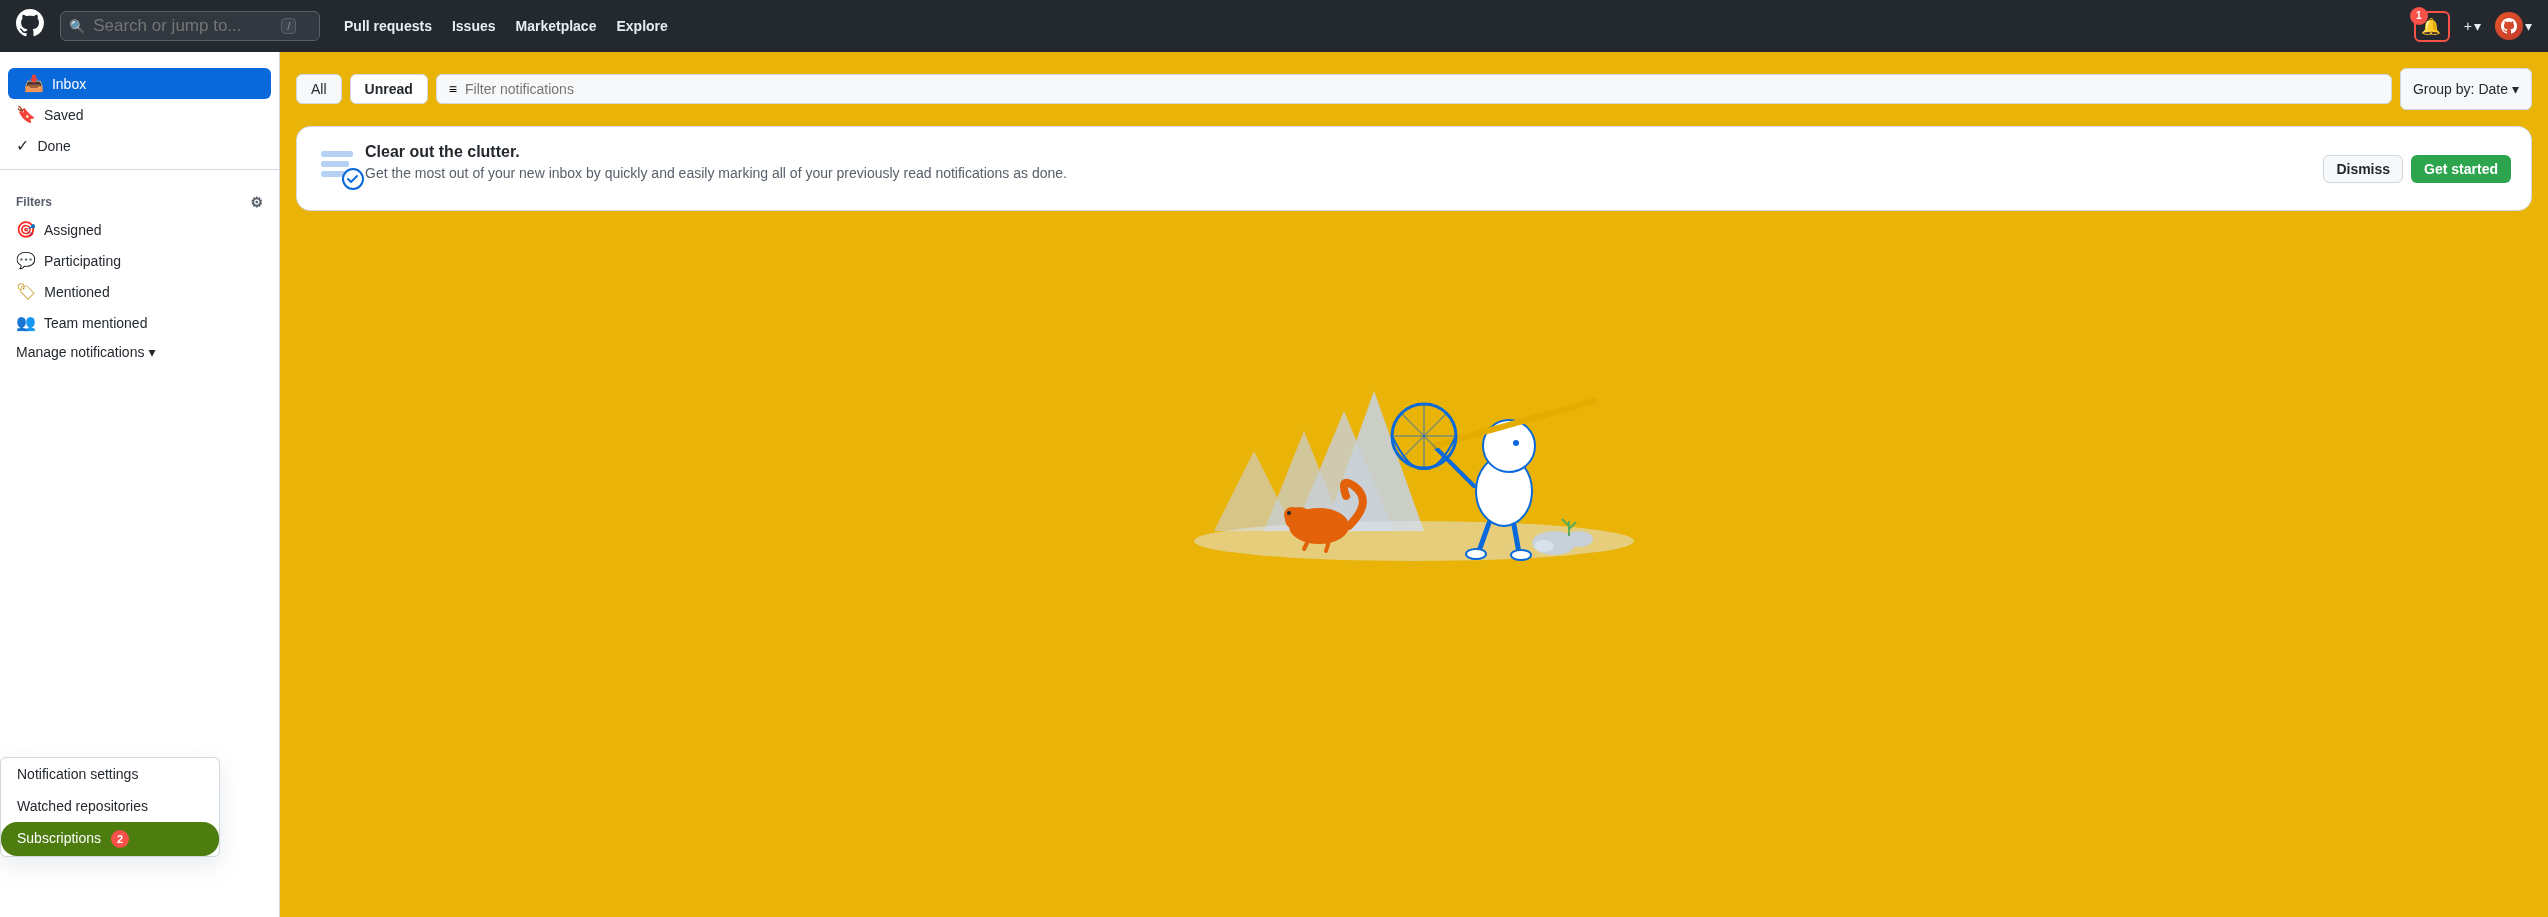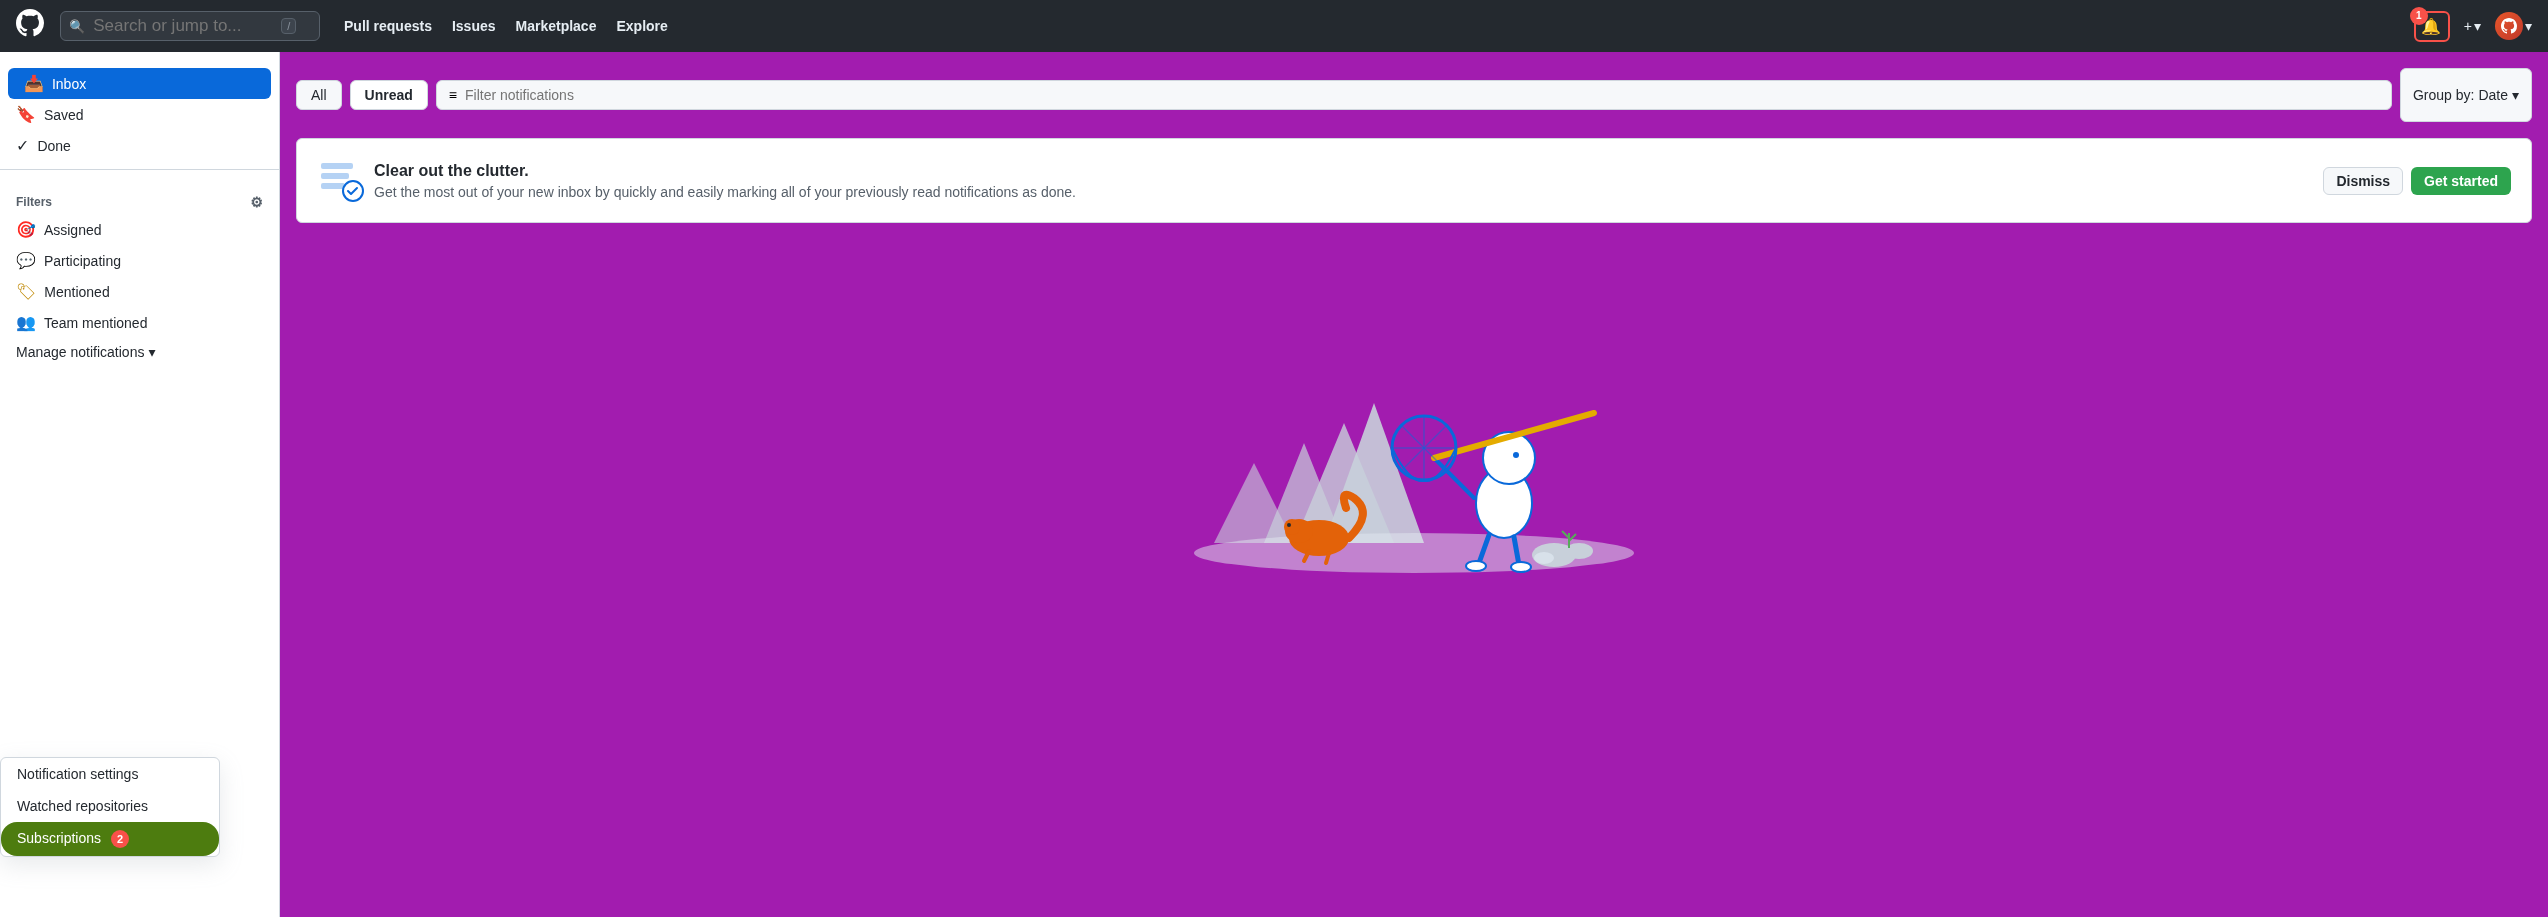--- a/index.html
+++ b/index.html
@@ -230,21 +230,21 @@
       cursor: pointer;
       color: #24292f;
       font-size: 14px;
       font-weight: 500;
       margin-bottom: 4px;
     }
 
     
     .main {
       flex: 1;
-      background: #a21caf;
+      background: #eab308;
       padding: 16px;
     }
 
     
     .filter-bar {
       display: flex;
       align-items: center;
       gap: 8px;
       margin-bottom: 16px;
     }
@@ -277,38 +277,37 @@
       border: none;
       background: transparent;
       outline: none;
       font-size: 14px;
       color: #57606a;
       width: 100%;
     }
     .group-by-btn {
       display: flex;
       gap: 4px;
-      padding: 18px 12px;
+      padding: 12px 12px;
       border: 1px solid #d0d7de;
       border-radius: 6px;
       background: #f6f8fa;
       cursor: pointer;
       font-size: 14px;
       color: #24292f;
       font-weight: 500;
     }
 
     
     .banner {
       border: 1px solid #d0d7de;
-      border-radius: 6px;
+      border-radius: 14px;
       padding: 16px 20px;
       display: flex;
-      align-items: center;
-      gap: 9px;
+      gap: 0;
       background: #fff;
       margin-bottom: 20px;
     }
     .banner-icon-wrap {
       flex-shrink: 0;
     }
     .banner-text { flex: 1; }
     .banner-title { font-weight: 600; font-size: 16px; margin-bottom: 4px; color: #24292f; }
     .banner-desc { font-size: 14px; color: #57606a; }
     .banner-actions { display: flex; gap: 8px; align-items: center; }

